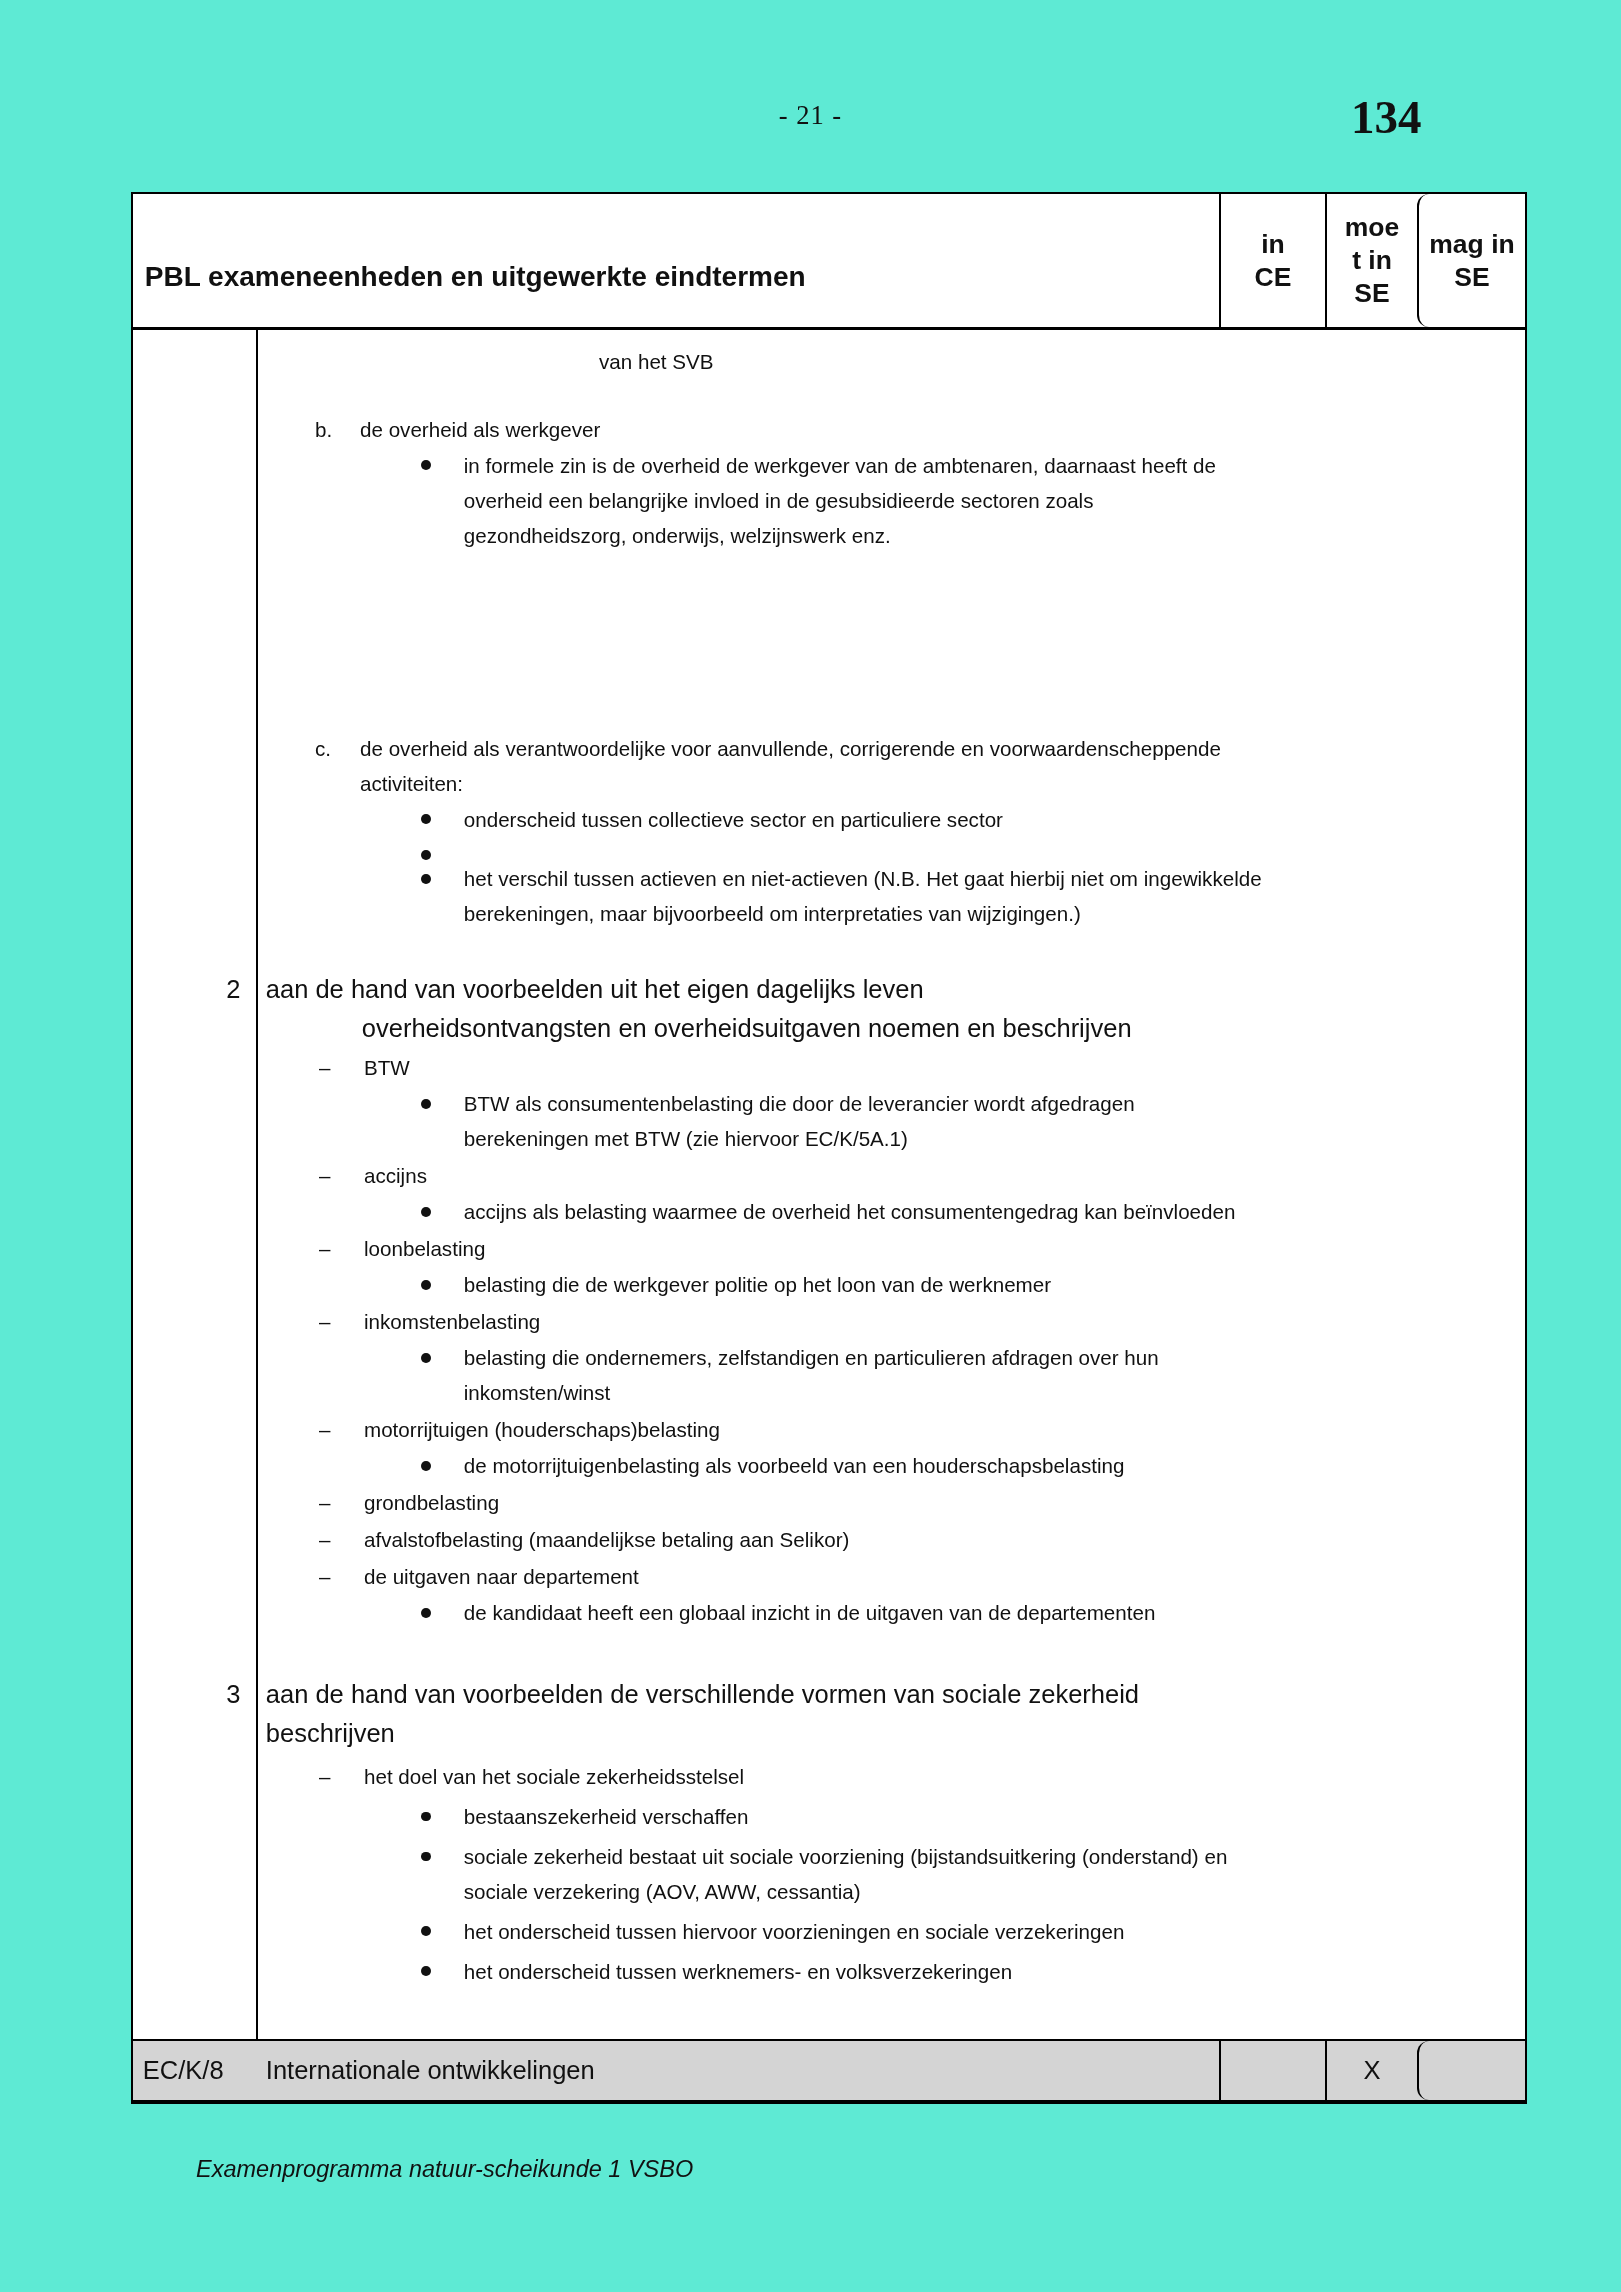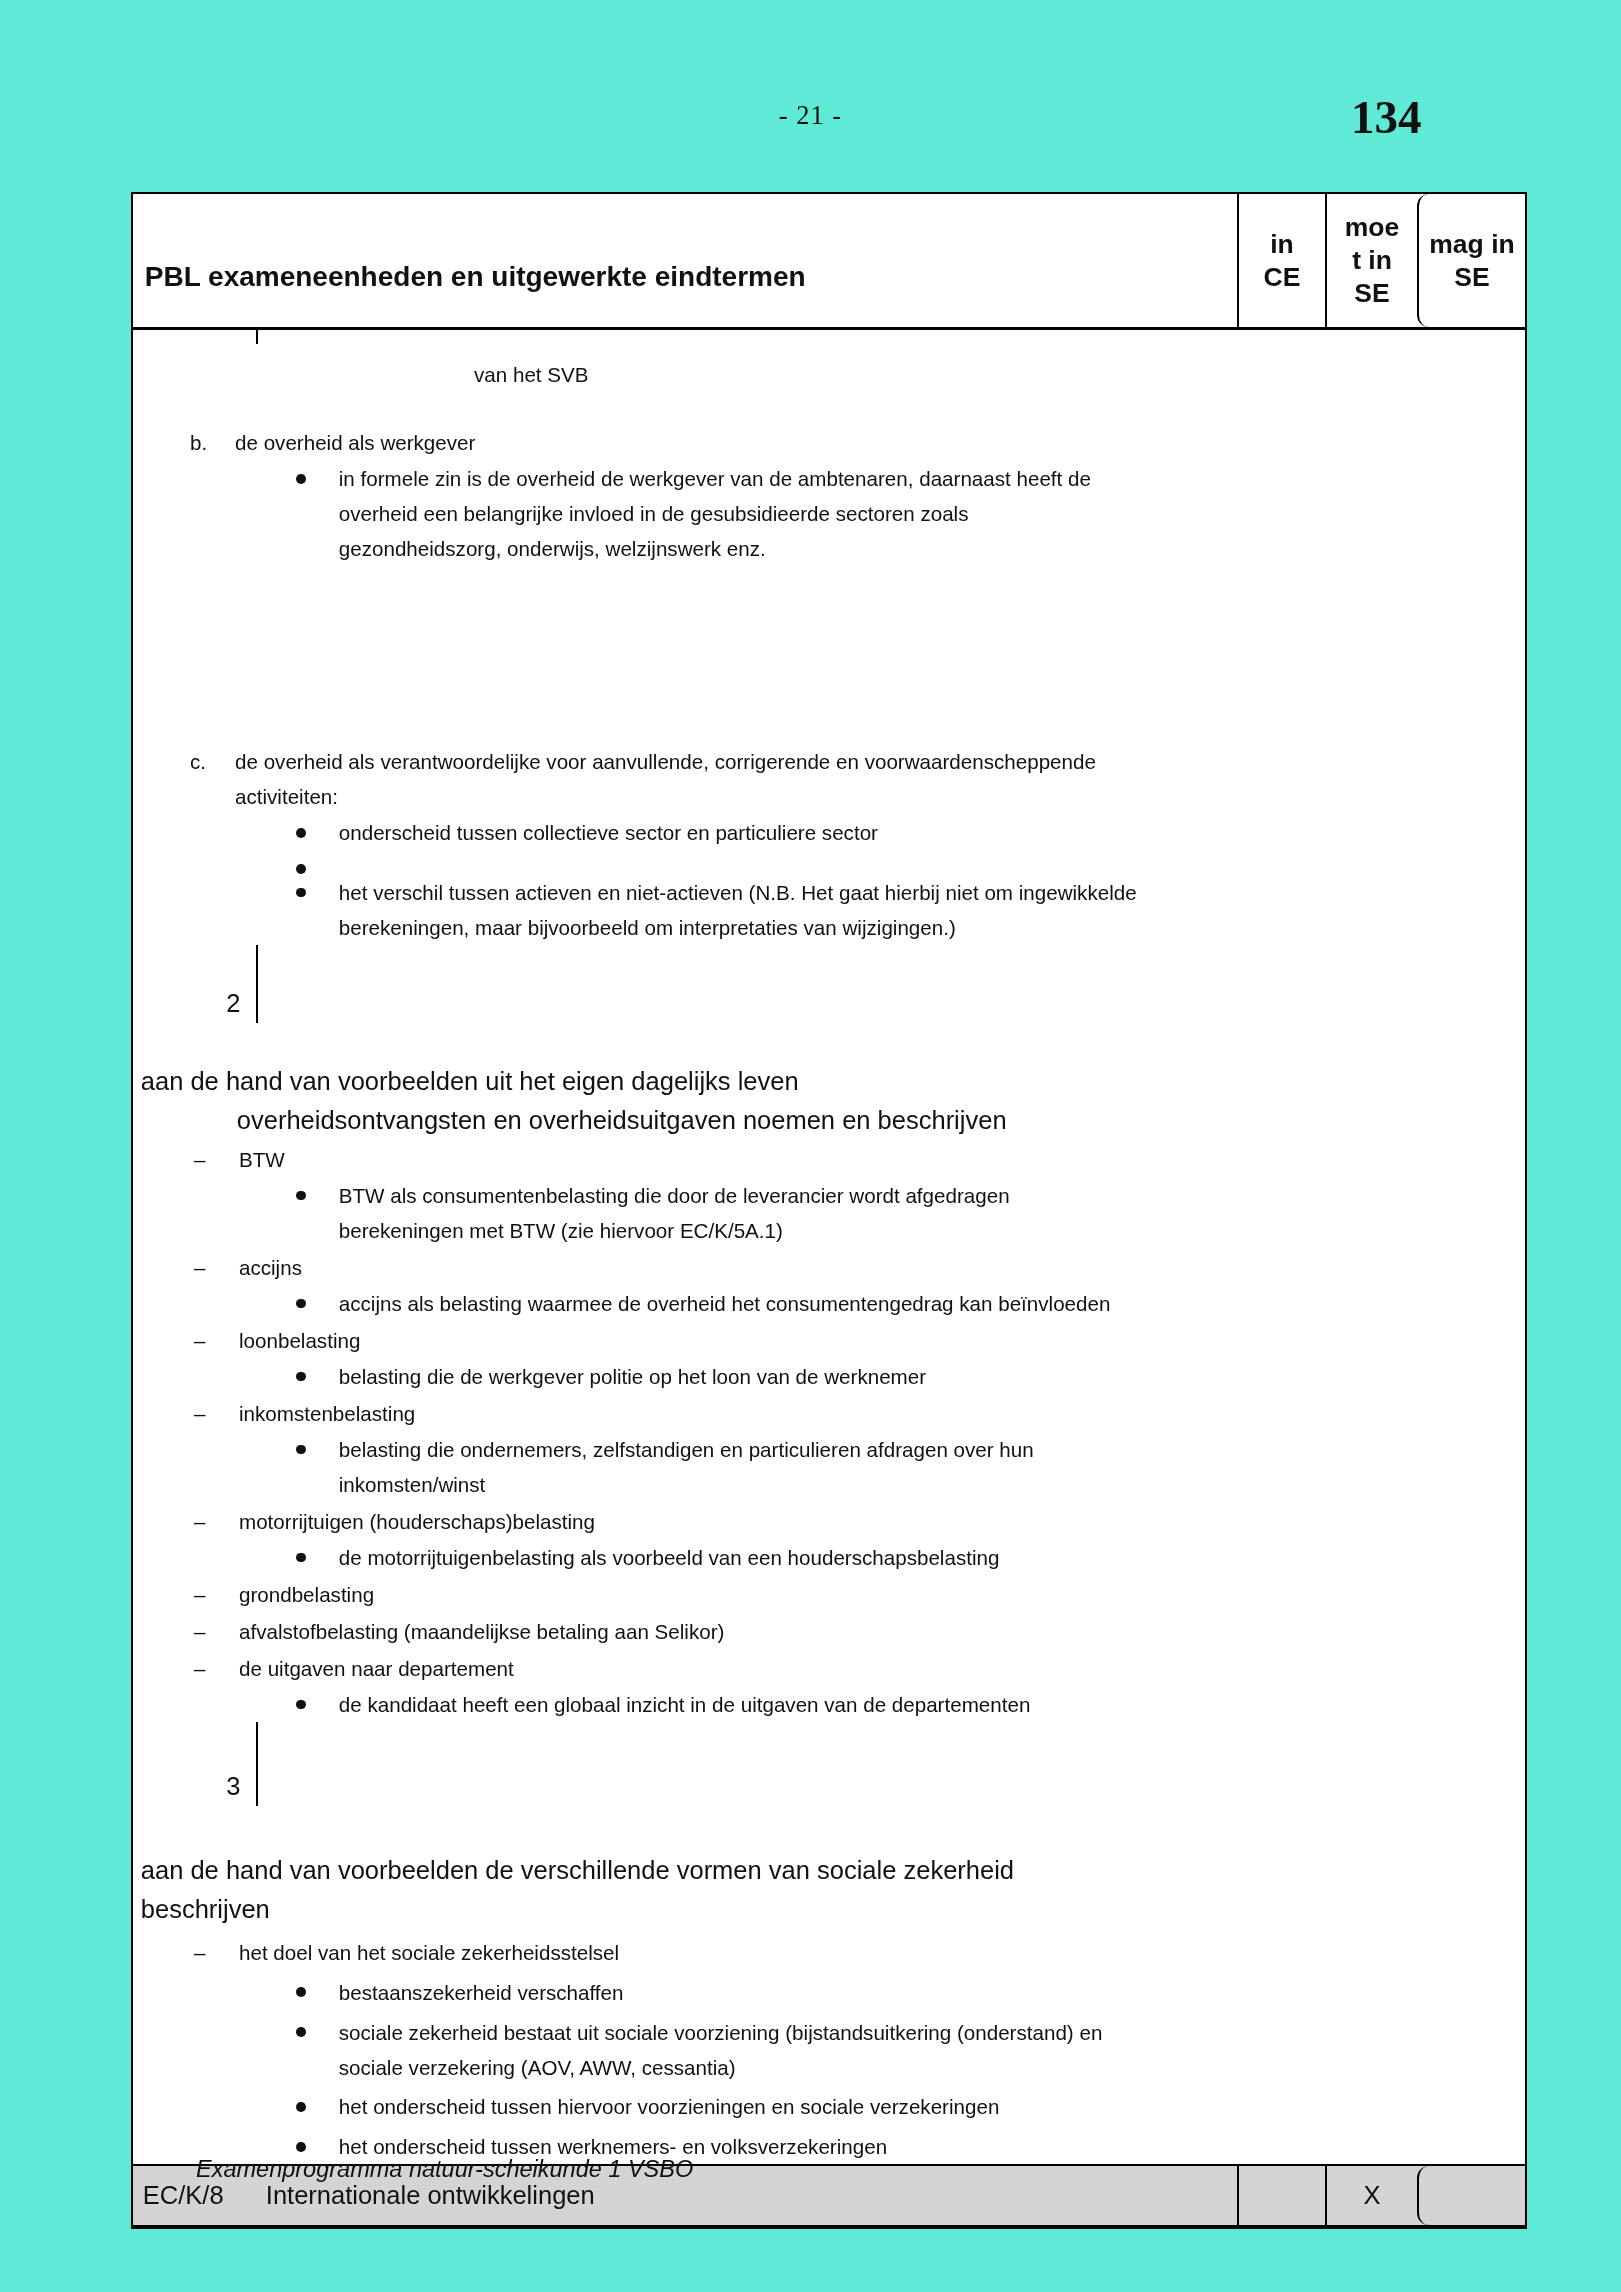--- a/index.html
+++ b/index.html
@@ -33,28 +33,28 @@
   .thead{height:136px; display:flex; border-bottom:3.9px solid #000; box-sizing:border-box;}
   .th-title{
     flex:1; display:flex; align-items:center; padding-left:11.8px;
     font-weight:bold; font-size:28px;margin-top:32px;
   }
   .th-col{
     border-left:2.9px solid #000; box-sizing:border-box;
     display:flex; align-items:center; justify-content:center;
     font-weight:bold; font-size:26.5px; line-height:33px; text-align:center;
   }
-  .cw1{width:88px;} .cw2{width:92px;} .cw3{width:108px;border-radius:12px;}
+  .cw1{width:106px;} .cw2{width:92px;} .cw3{width:108px;border-radius:12px;}
   .wrap1{display:inline-block; width:45px; word-break:break-all;}
   .wrap2{display:inline-block; width:57px; word-break:break-all;}
   .wrap3{display:inline-block; width:86px;}
   
   .tbody{min-height:1709px; display:flex; flex-direction:column;
          font-size:20.6px; line-height:35px;}
-  .sec{display:flex;flex-direction:column;}
+  .sec{display:flex;}
   .sec-grow{flex:1;}
   .numcol{
     width:125px; flex:none; box-sizing:border-box;
     border-right:2.9px solid #000;
     text-align:right; padding-right:15.7px;
     font-size:25.5px; line-height:39px;
   }
   .secbody{flex:1; padding-right:25.5px; box-sizing:border-box; min-width:0;}
   .pt-pre{padding-top:13.7px;}
   .pt-s2{padding-top:39px;}

